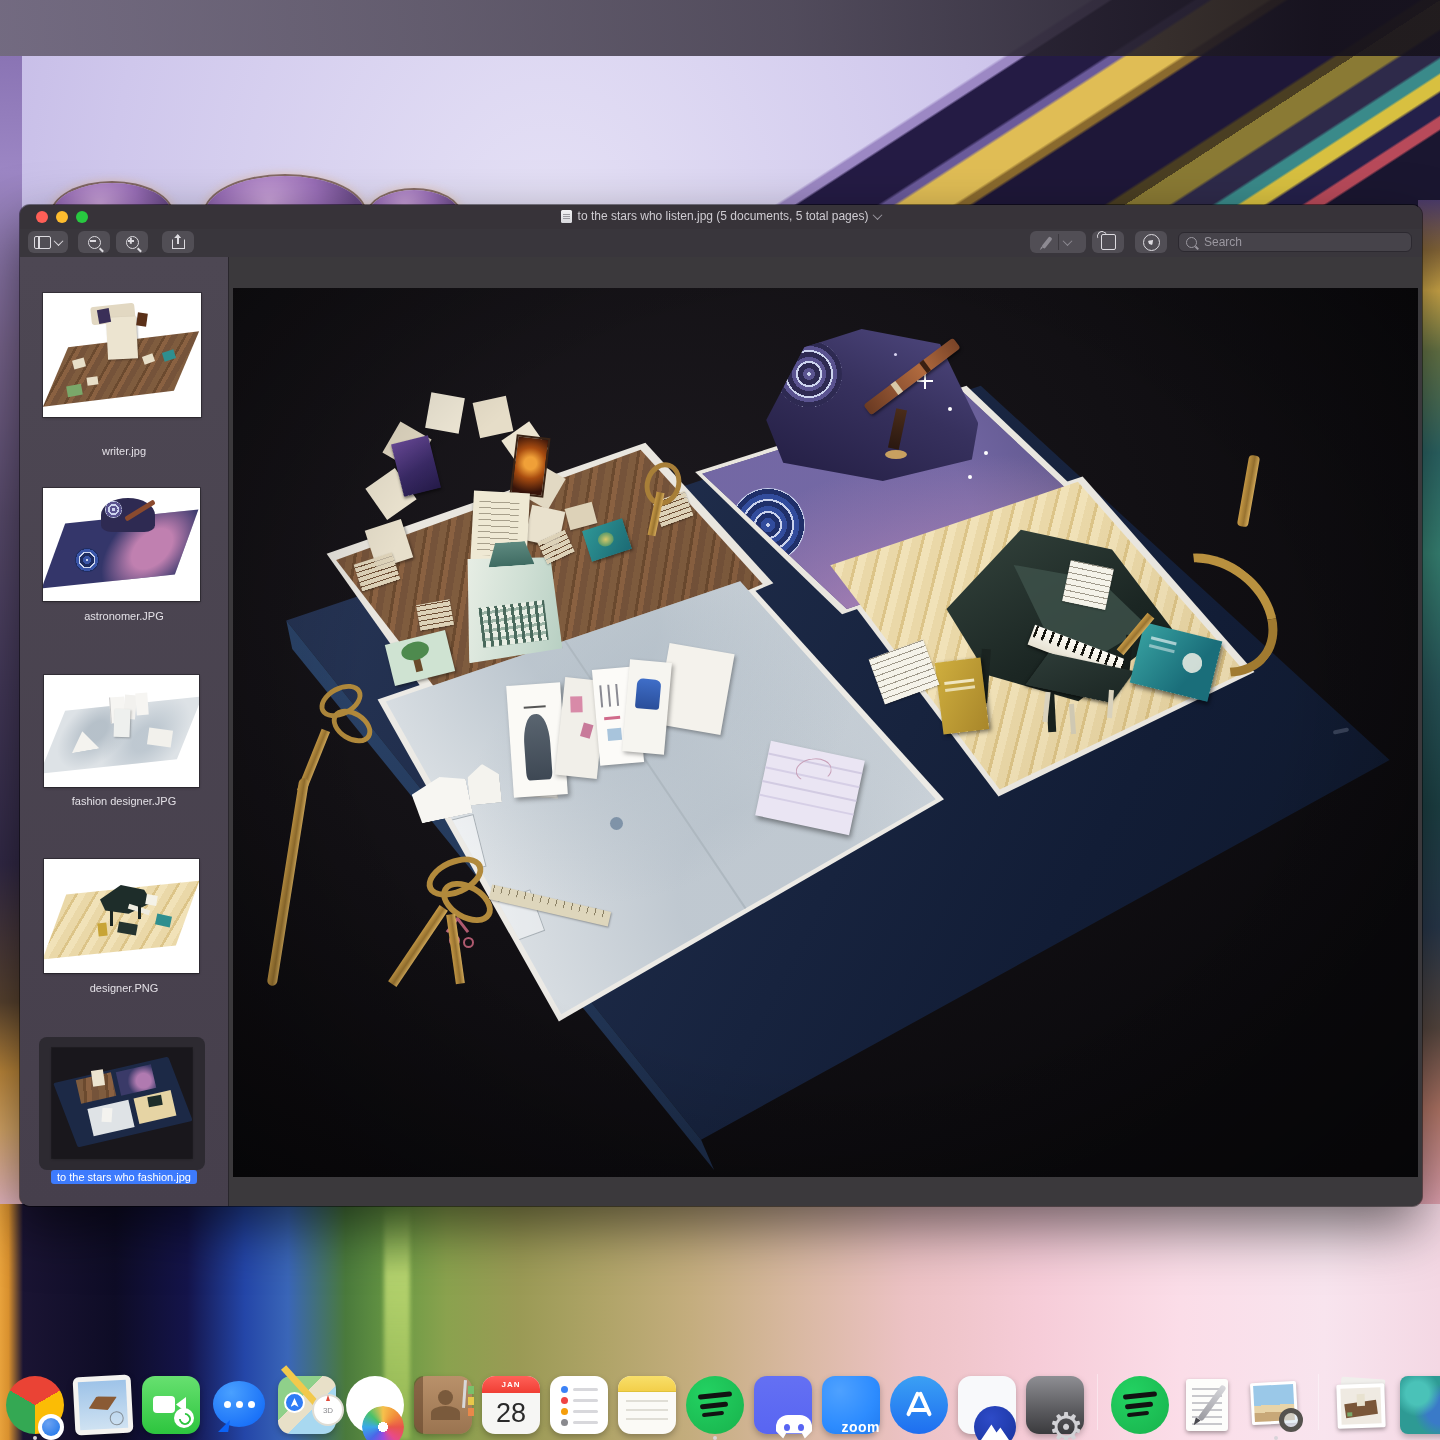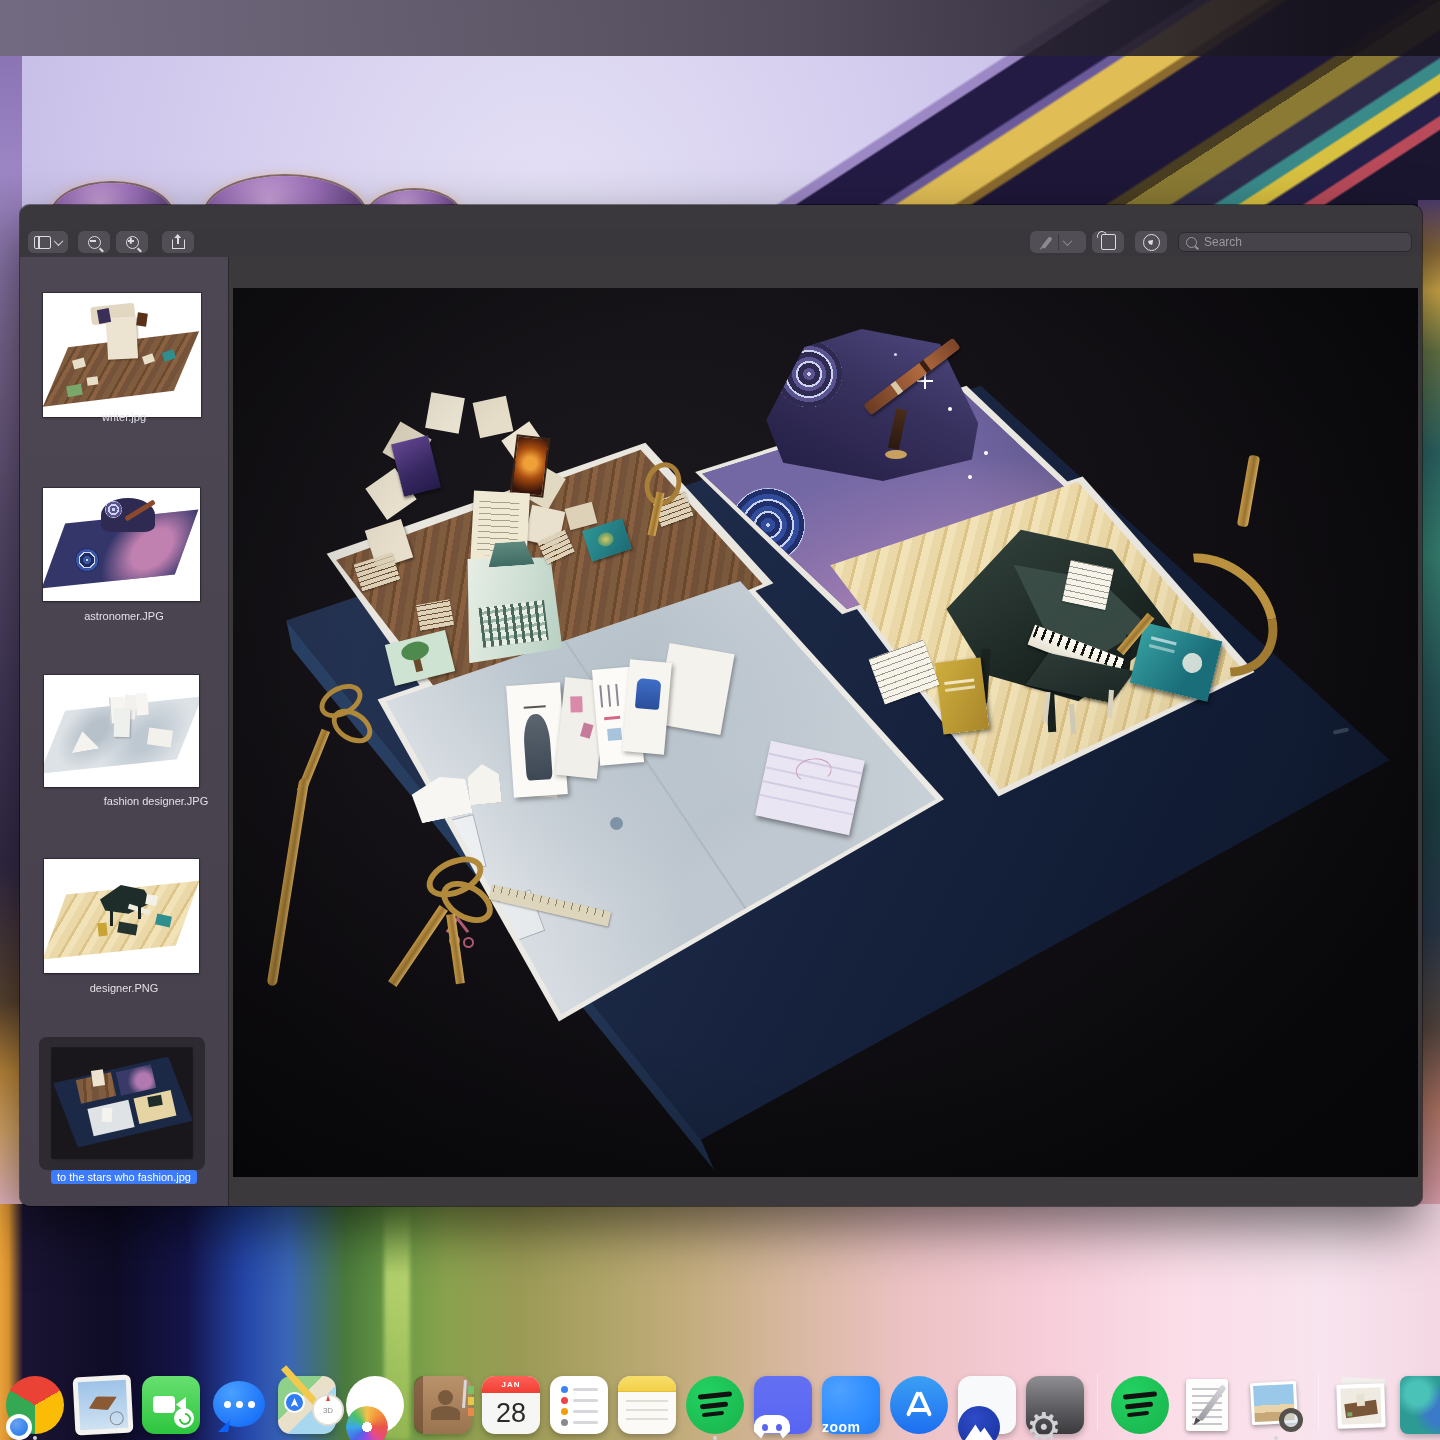--- a/index.html
+++ b/index.html
@@ -84,40 +84,50 @@
   .note.lines{background:repeating-linear-gradient(0deg,#ddd2b8 0 4px,rgba(90,70,50,.3) 4px 5px);}
   .sheet{background:repeating-linear-gradient(0deg,#f5f3ea 0 5px,#a09a8c 5px 6px);box-shadow:0 1px 2px rgba(0,0,0,.3);}
   .gold{background:linear-gradient(90deg,#c79a46,#9a7430 55%,#d8ae5c);}
   .goldloop{border:5px solid #b28a3c;background:transparent;border-radius:50%;}
   
   #dock{left:6px;bottom:6px;height:64px;display:flex;align-items:flex-end;gap:10px;}
   .dicon{width:58px;height:58px;border-radius:13px;position:relative;flex:0 0 auto;box-shadow:0 3px 6px rgba(0,0,0,.25);}
   .dicon.round{border-radius:50%;box-shadow:none;}
   .ddot{position:absolute;left:50%;bottom:-6px;width:4px;height:4px;border-radius:50%;background:#d8d4da;transform:translateX(-50%);}
   .ddiv{width:1px;height:56px;background:rgba(255,255,255,.4);margin:0 3px;flex:0 0 auto;align-self:center;}
-  .dk-center{position:absolute;inset:0;display:flex;align-items:center;justify-content:flex-start;margin-top:43px;}
+  .dk-center{position:absolute;inset:0;display:flex;align-items:center;justify-content:flex-end;margin-top:43px;}
 </style>
 </head>
 <body>
 
 <div class="ab" id="wallpaper">
   <div class="ab wp-base"></div>
   <div class="ab wp-bands"></div>
   <div class="ab wp-topstrip"></div>
   <div class="ab wp-blob" style="left:52px;top:183px;width:120px;height:64px;"></div>
   <div class="ab wp-blob" style="left:205px;top:176px;width:160px;height:76px;"></div>
   <div class="ab wp-blob" style="left:368px;top:190px;width:92px;height:50px;"></div>
   <div class="ab wp-left"></div>
   <div class="ab wp-right"></div>
   <div class="ab wp-bottom"></div>
   <div class="ab wp-ray"></div>
 </div>
 
 <div class="ab" id="window">
 
+  <div class="ab" id="titlebar">
+    <div class="ab tlight" style="left:16px;background:#ff5f57;"></div>
+    <div class="ab tlight" style="left:36px;background:#febc2e;"></div>
+    <div class="ab tlight" style="left:56px;background:#28c840;"></div>
+    <div class="ab" id="titlegroup">
+      <span class="proxy-icon"></span>
+      <span>to the stars who listen.jpg (5 documents, 5 total pages)</span>
+      <span class="chev"></span>
+    </div>
+  </div>
 
   <div class="ab" id="toolbar">
     <div class="ab tbtn" style="left:8px;width:40px;">
       <span class="sb-icon"></span>
       <span class="chev" style="margin-left:4px;border-color:#dddbe0;"></span>
     </div>
     <div class="ab tbtn" style="left:58px;width:32px;">
       <span class="mag">
           <span class="sign"></span>
         </span>
@@ -162,21 +172,21 @@
         <div class="ab" style="left:48px;top:12px;width:44px;height:18px;background:#e2d8c2;transform:rotate(-6deg);border-radius:3px;"></div>
         <div class="ab" style="left:64px;top:24px;width:30px;height:42px;background:#ece4d0;transform:rotate(-3deg);box-shadow:1px 1px 2px rgba(0,0,0,.3);"></div>
         <div class="ab" style="left:55px;top:16px;width:12px;height:14px;background:#3a2f58;transform:rotate(-10deg);"></div>
         <div class="ab" style="left:94px;top:20px;width:10px;height:13px;background:#5a3018;transform:rotate(8deg);"></div>
         <div class="ab" style="left:30px;top:66px;width:12px;height:9px;background:#e8dfc8;transform:rotate(-15deg);"></div>
         <div class="ab" style="left:44px;top:84px;width:11px;height:8px;background:#e8dfc8;transform:rotate(-8deg);"></div>
         <div class="ab" style="left:100px;top:62px;width:11px;height:8px;background:#e8dfc8;transform:rotate(-20deg);"></div>
         <div class="ab" style="left:24px;top:92px;width:15px;height:11px;background:#7aa86a;transform:rotate(-10deg);"></div>
         <div class="ab" style="left:120px;top:58px;width:12px;height:9px;background:#2f8f8f;transform:rotate(-18deg);"></div>
       </div>
-      <div class="ab thumb-label" style="top:154px;">writer.jpg</div>
+      <div class="ab thumb-label" style="top:188px;">writer.jpg</div>
     </div>
 
     <div class="ab" style="left:0;top:196px;width:208px;">
       <div class="ab thumb" style="left:23px;top:35px;width:157px;height:113px;">
         <div class="ab" style="left:10px;top:30px;width:134px;height:62px;transform:rotate(-6deg) skewX(-26deg);
           background:radial-gradient(circle at 75% 55%, #c080b0 0 18%, rgba(192,128,176,0) 45%), #34366a;"></div>
         <div class="ab" style="left:32px;top:60px;width:24px;height:24px;border-radius:50%;
           background:repeating-radial-gradient(circle at 50% 50%, #cfd6ee 0 1.5px, #3a55a8 1.5px 4px, #1e2c60 4px 7px);"></div>
         <div class="ab" style="left:58px;top:10px;width:54px;height:34px;background:#2e2a52;border-radius:50% 50% 20% 20%;"></div>
         <div class="ab" style="left:62px;top:13px;width:17px;height:17px;border-radius:50%;
@@ -191,21 +201,21 @@
         <div class="ab" style="left:8px;top:30px;width:138px;height:60px;transform:rotate(-6deg) skewX(-28deg);
           background:radial-gradient(circle at 30% 40%, rgba(150,165,178,.55) 0 10%, rgba(0,0,0,0) 35%),
                      radial-gradient(circle at 70% 60%, rgba(160,175,188,.5) 0 12%, rgba(0,0,0,0) 40%), #dde2e6;"></div>
         <div class="ab" style="left:66px;top:22px;width:14px;height:26px;background:#f6f5f2;border-left:1px solid #c8c8c8;transform:rotate(-4deg);"></div>
         <div class="ab" style="left:80px;top:20px;width:12px;height:24px;background:#f2f1ee;transform:rotate(5deg);"></div>
         <div class="ab" style="left:92px;top:18px;width:12px;height:22px;background:#f6f5f2;transform:rotate(-4deg);"></div>
         <div class="ab" style="left:70px;top:34px;width:16px;height:28px;background:#eef0ee;transform:rotate(2deg);box-shadow:1px 1px 2px rgba(0,0,0,.25);"></div>
         <div class="ab" style="left:104px;top:54px;width:24px;height:17px;background:#f2f1ec;transform:rotate(8deg);"></div>
         <div class="ab" style="left:26px;top:56px;width:28px;height:20px;background:#f4f3ef;clip-path:polygon(0 100%,50% 0,100% 100%);transform:rotate(-10deg);"></div>
       </div>
-      <div class="ab thumb-label" style="top:156px;margin-left:32px;">fashion designer.JPG</div>
+      <div class="ab thumb-label" style="top:156px;">fashion designer.JPG</div>
     </div>
 
     <div class="ab" style="left:0;top:566px;width:208px;">
       <div class="ab thumb" style="left:24px;top:36px;width:155px;height:114px;">
         <div class="ab palewood" style="left:10px;top:30px;width:134px;height:62px;transform:rotate(-6deg) skewX(-26deg);"></div>
         <div class="ab" style="left:56px;top:26px;width:52px;height:32px;background:#1e2d2a;
           clip-path:polygon(0 45%,40% 0,85% 15%,100% 55%,55% 90%,10% 80%);"></div>
         <div class="ab" style="left:84px;top:48px;width:22px;height:5px;background:#efece0;transform:rotate(18deg);"></div>
         <div class="ab" style="left:66px;top:52px;width:3px;height:15px;background:#1a2522;"></div>
         <div class="ab" style="left:94px;top:46px;width:3px;height:14px;background:#1a2522;"></div>

